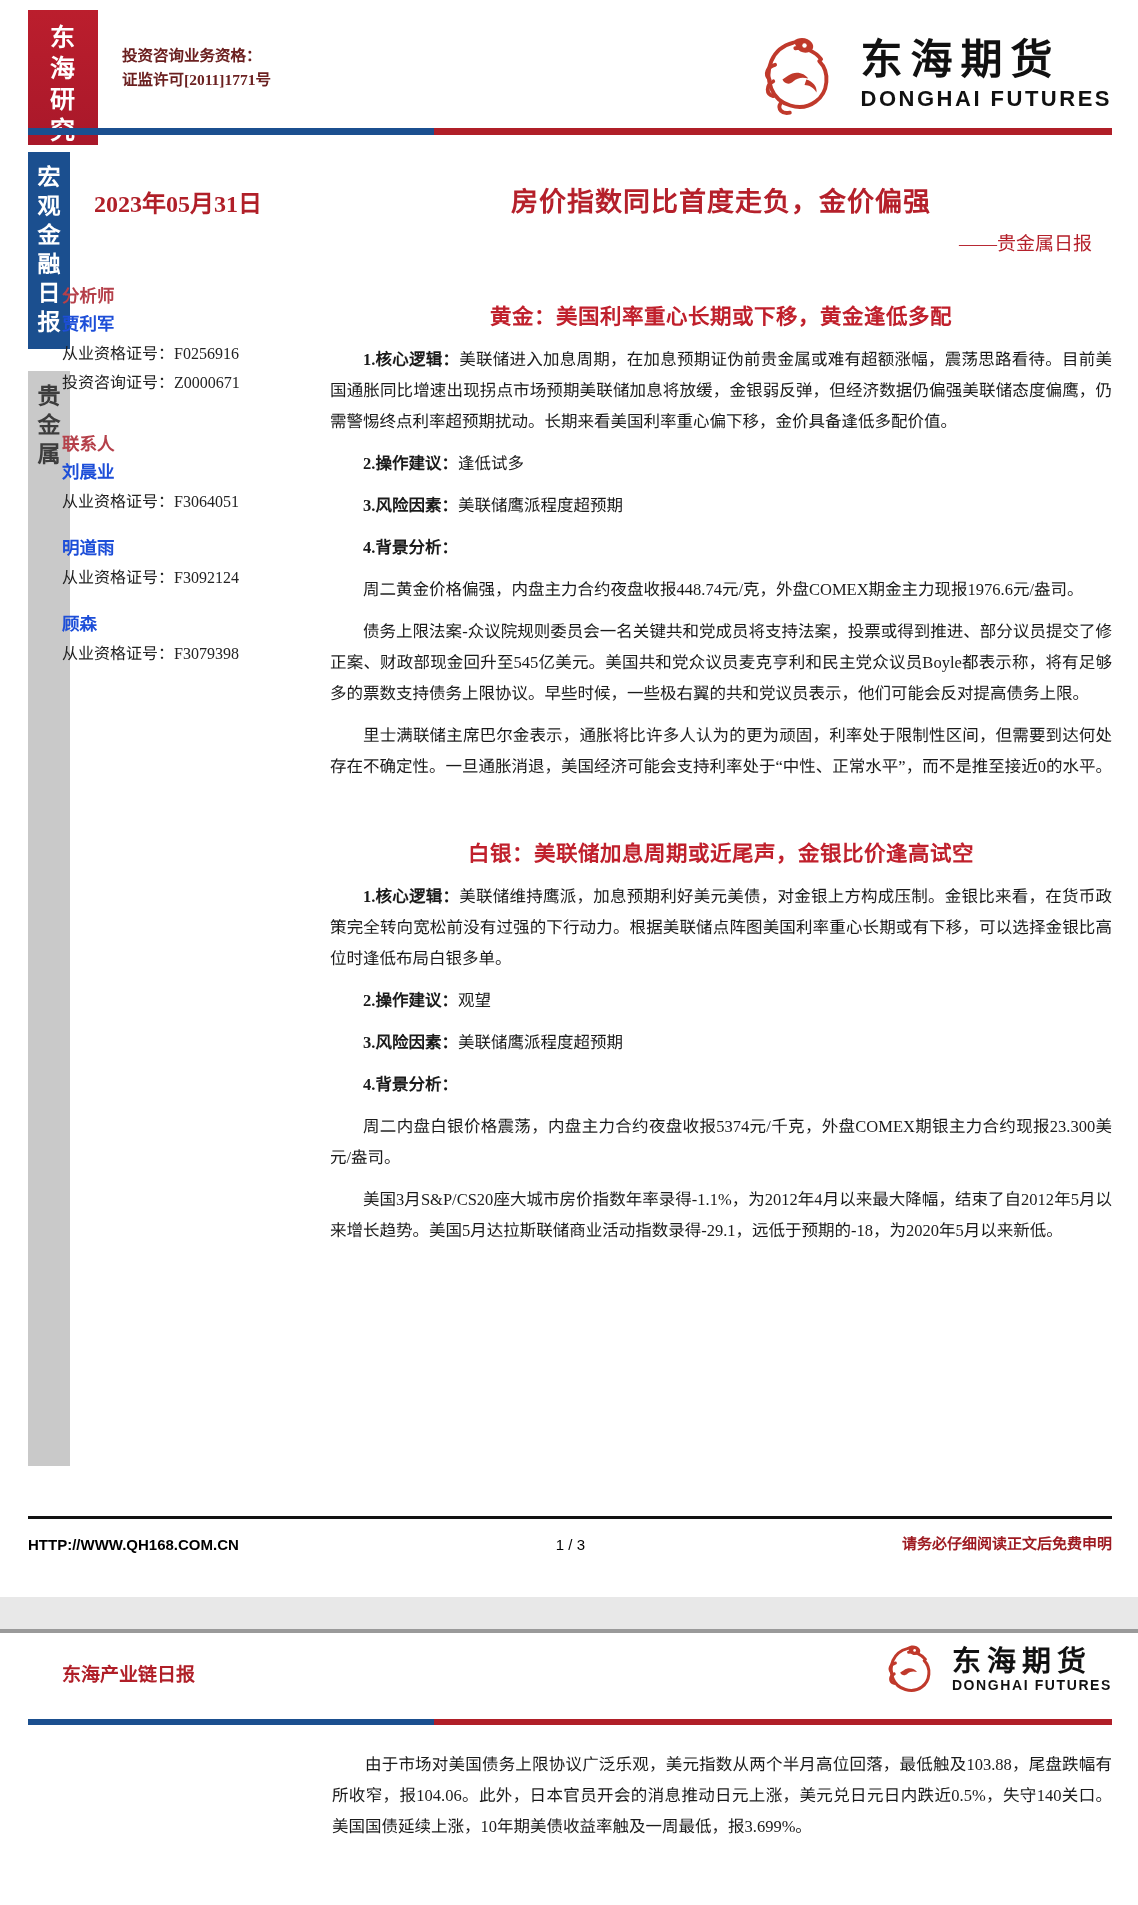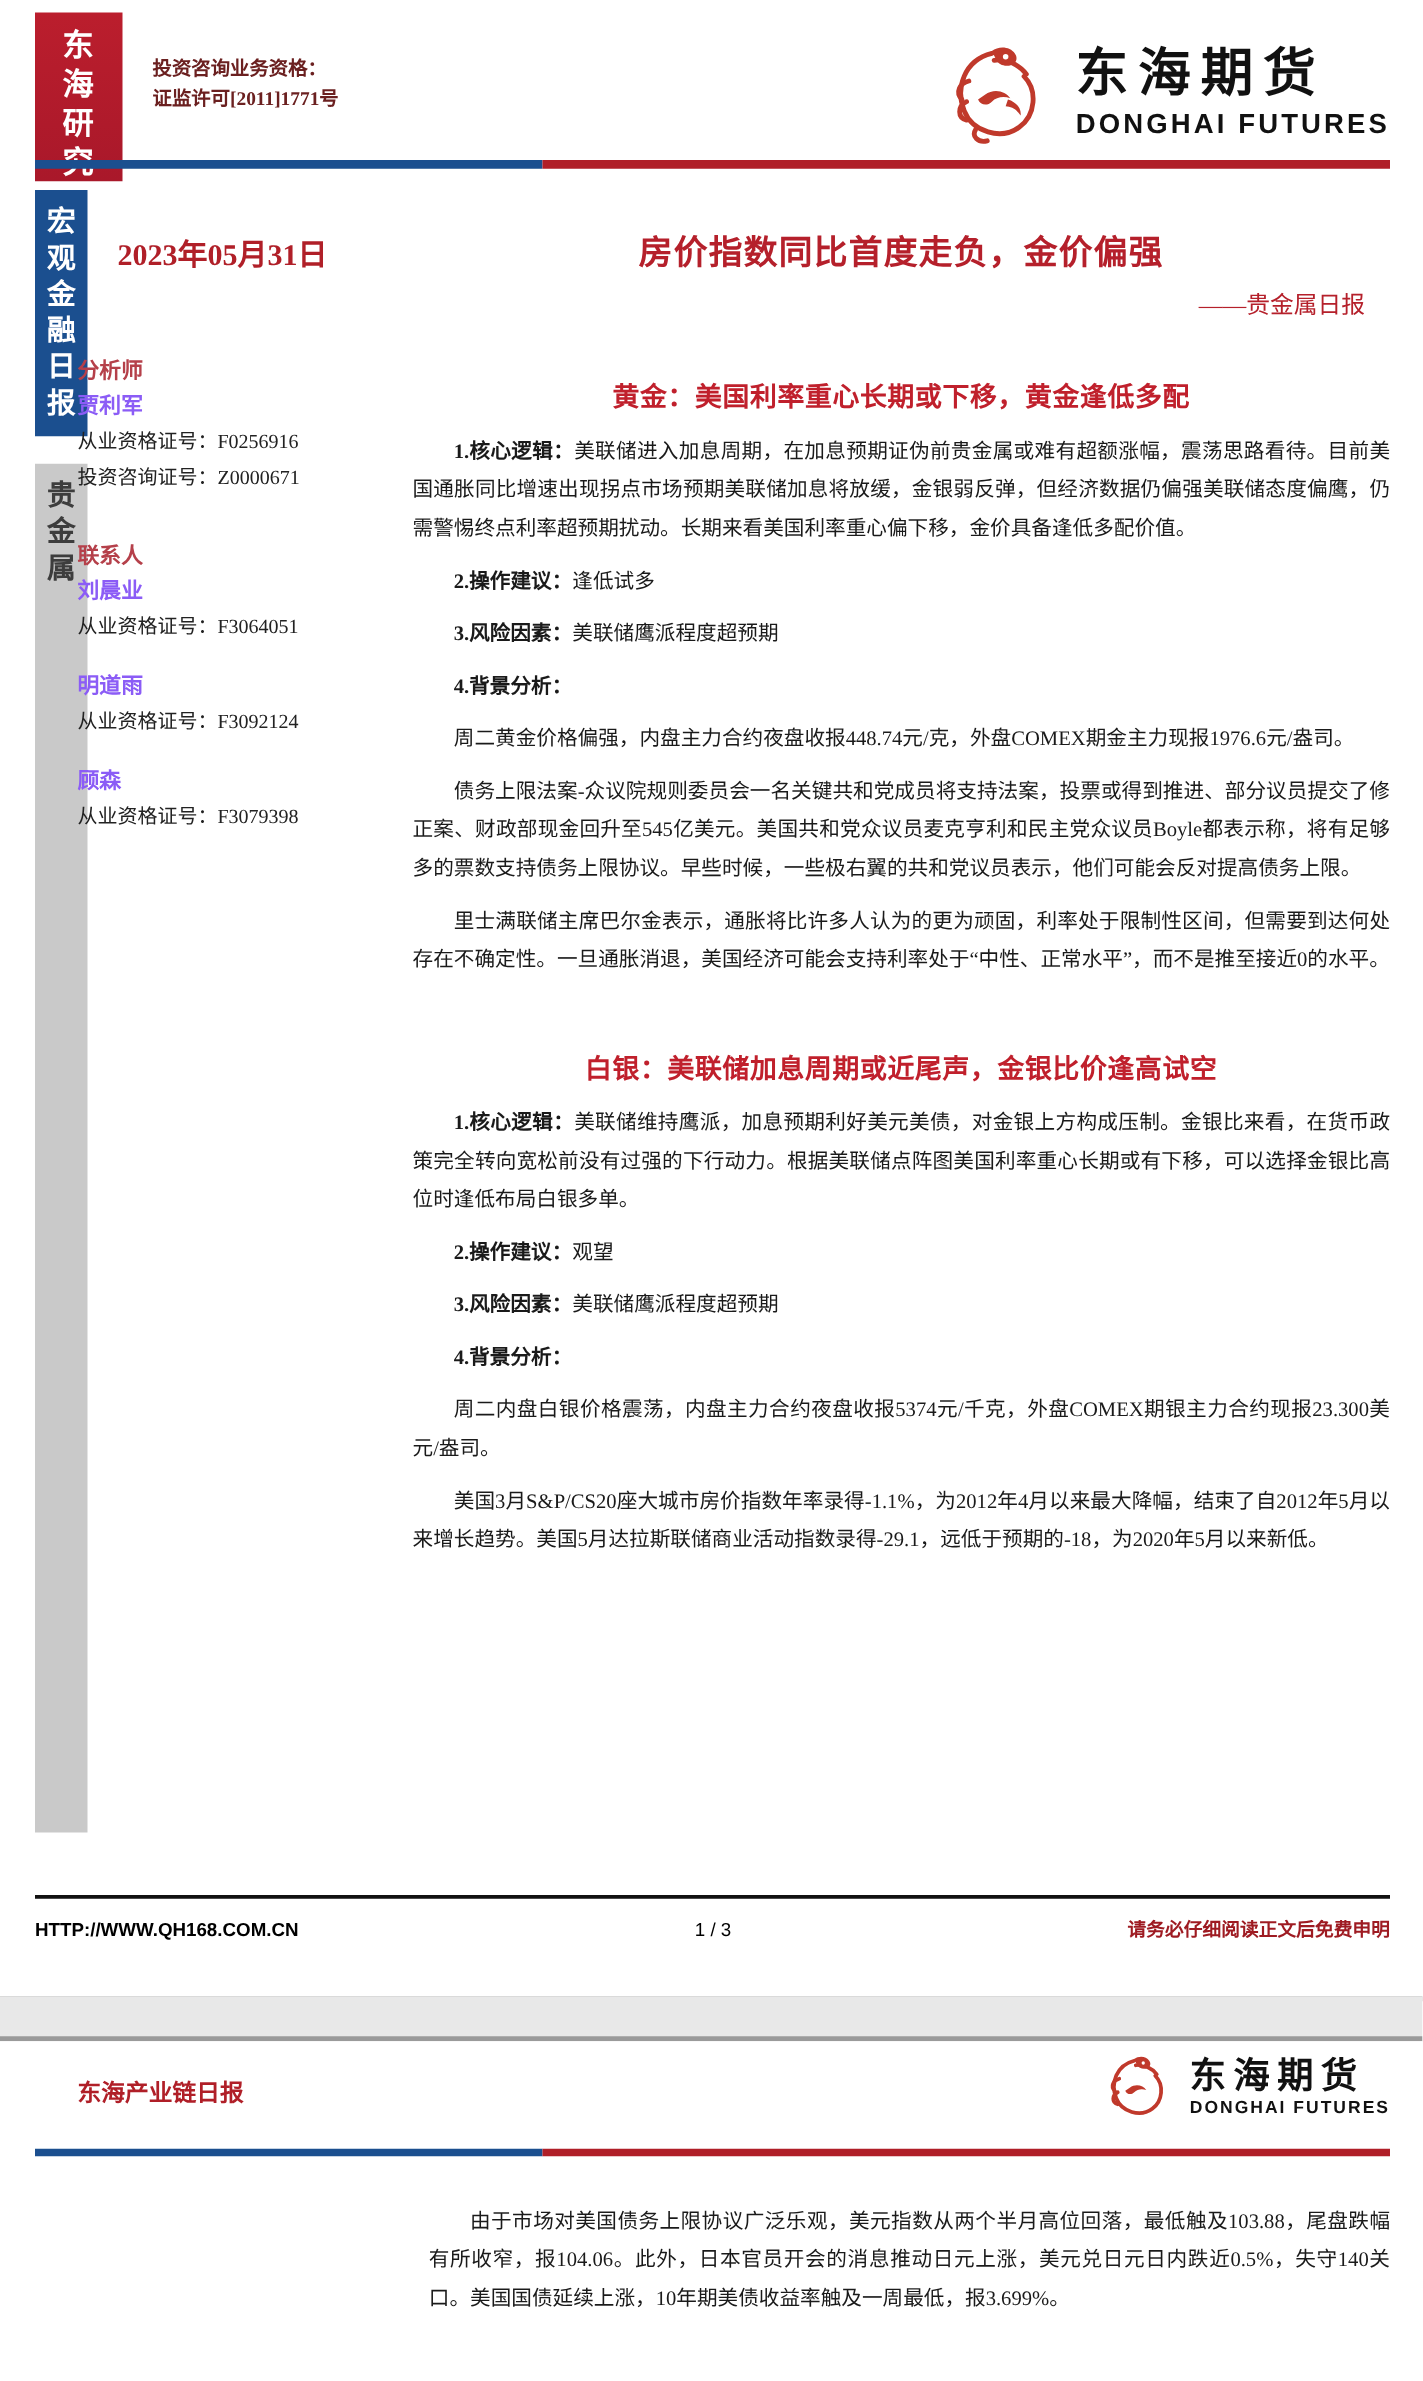--- a/index.html
+++ b/index.html
@@ -138,21 +138,21 @@
   }
   .person-group { margin-bottom:34px; }
   .person-role {
     color:#b5404a;
     font-size:17.5px;
     font-weight:700;
     line-height:27px;
     font-family:"Liberation Serif", serif;
   }
   .person-name {
-    color:#8b5cf6;
+    color:#1d4ed8;
     font-size:17.5px;
     font-weight:700;
     line-height:29px;
     font-family:"Liberation Serif", serif;
   }
   .person-cert {
     color:#222;
     font-size:16px;
     line-height:29px;
     font-family:"Liberation Serif", serif;
@@ -289,21 +289,21 @@
   .p2-brand-en {
     font-family:"Liberation Sans", sans-serif;
     font-size:14px; font-weight:700; letter-spacing:1.6px; color:#111;
   }
   .p2-rule-wrap { position:relative; height:10px; }
   .p2-rule-blue { position:absolute; left:28px; top:0; width:406px; height:6px; background:#1b4f8f; }
   .p2-rule-red  { position:absolute; left:434px; top:0; right:26px; height:6px; background:#b01f28; }
 
   .p2-body {
     position:absolute;
-    left:343px; right:26px; top:116px;margin-top:12px;
+    left:332px; right:26px; top:116px;
   }
   .p2-body p.para { margin-bottom:8px; }
 
   .watermark {
     position:absolute;
     right:24px; bottom:10px;
     font-family:"Liberation Sans", sans-serif;
     font-size:28px;
     font-weight:700;
     color:#e2e2e2;

